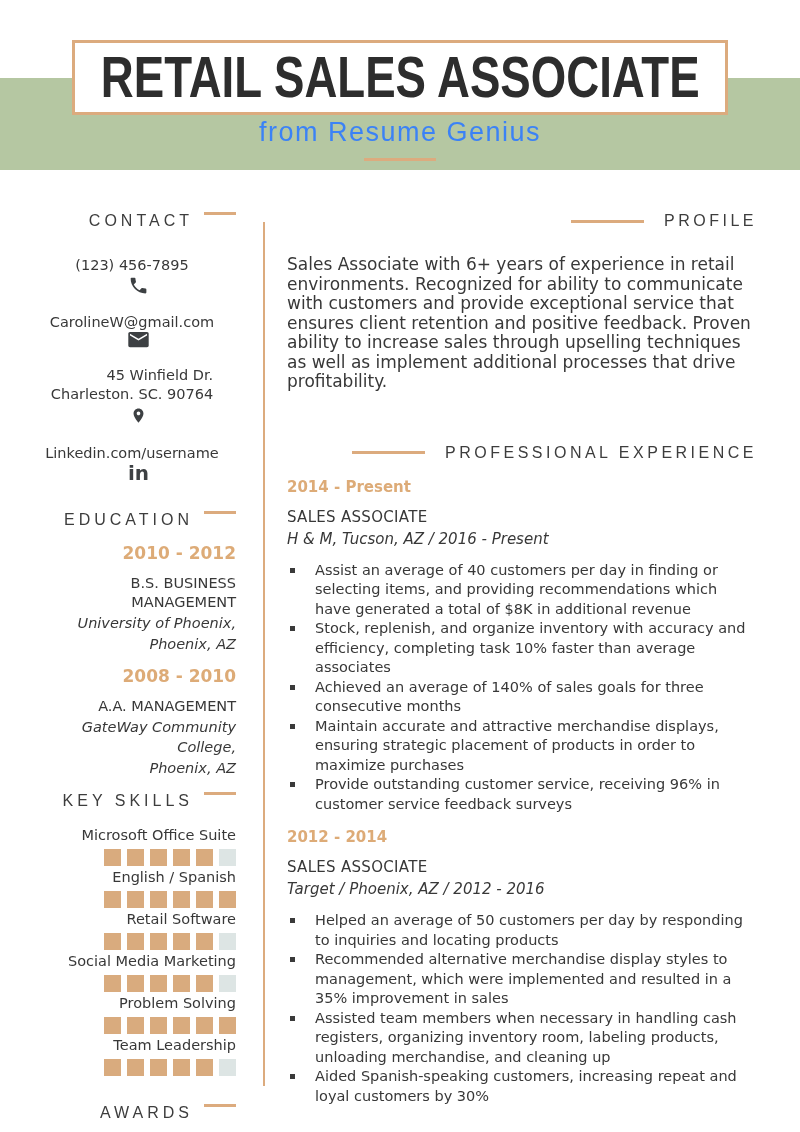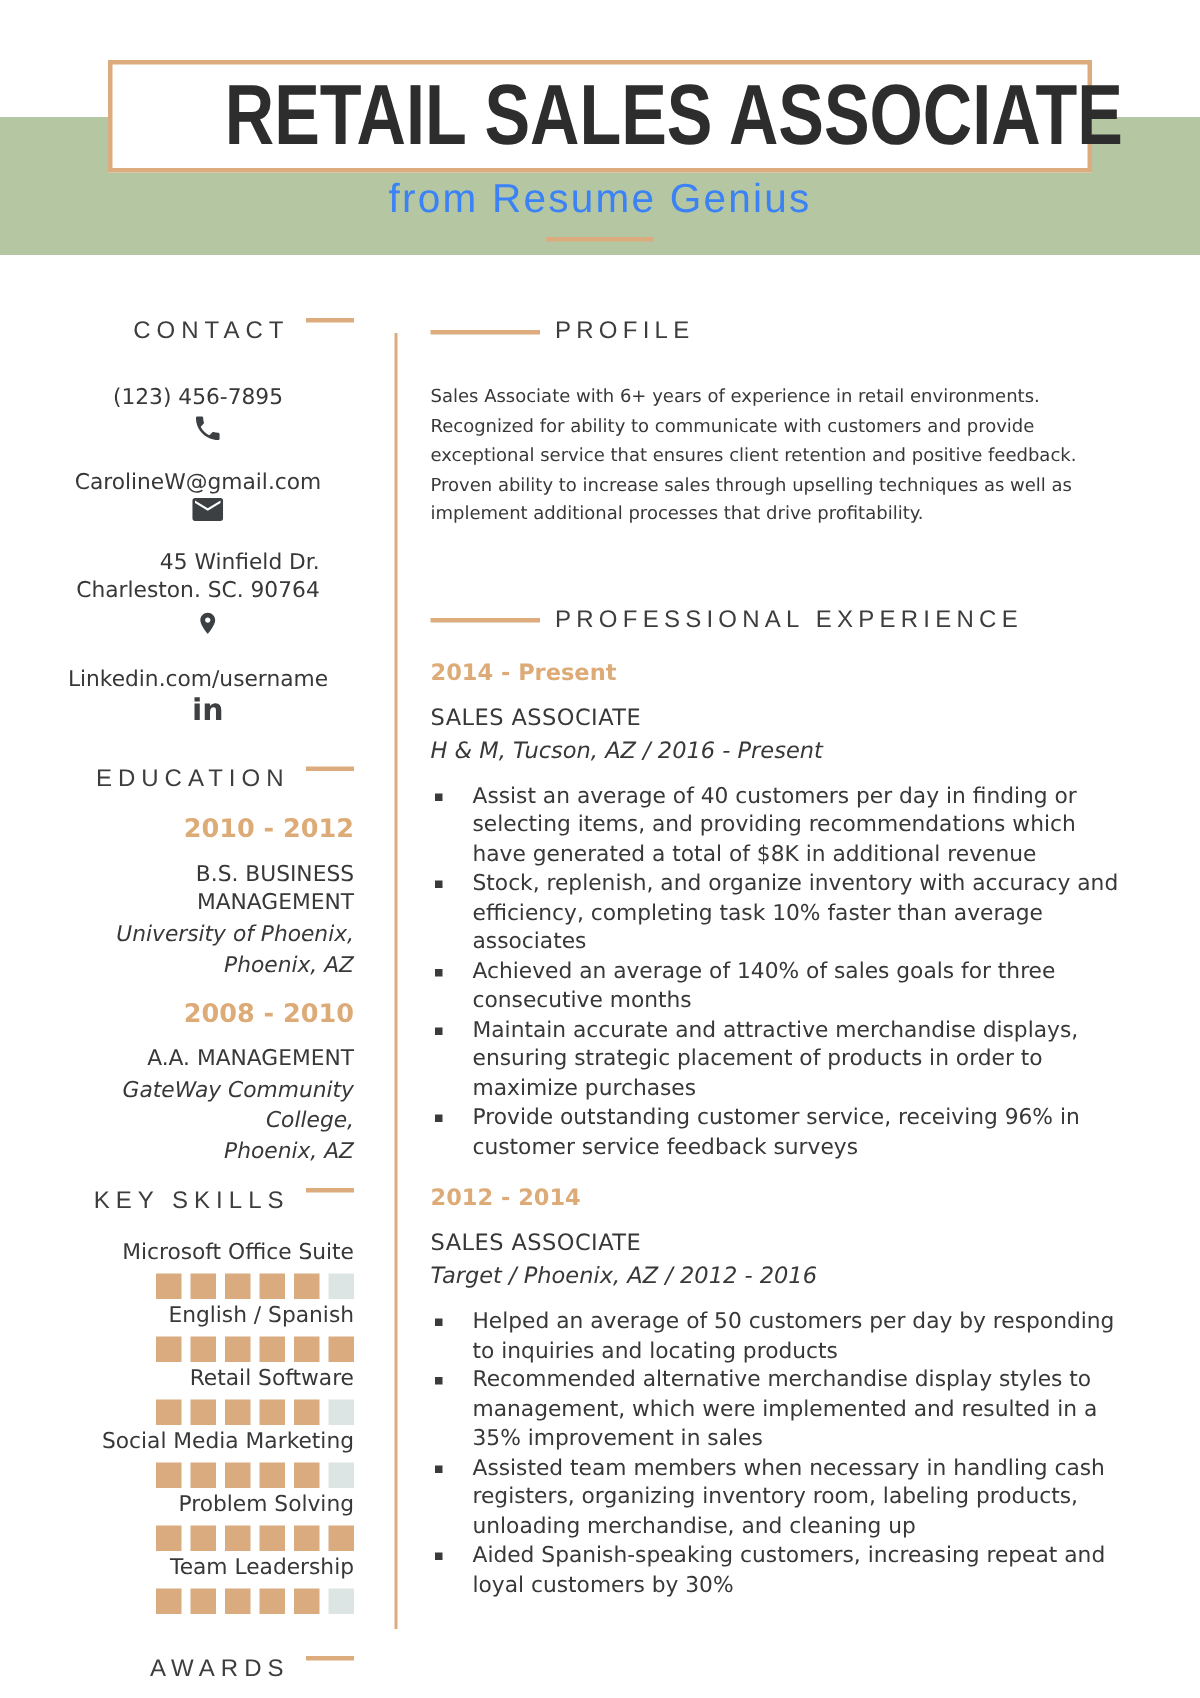--- a/index.html
+++ b/index.html
@@ -15,21 +15,21 @@
   html,body{margin:0;padding:0;background:#ffffff;}
   .page{
     position:relative;width:800px;height:1132px;background:#fff;overflow:hidden;
     font-family:"DejaVu Sans", sans-serif;color:var(--text-dark);
   }
   
   .green-band{position:absolute;top:78px;left:0;width:800px;height:92px;background:var(--band-green);}
   .title-box{
     position:absolute;top:40px;left:72px;width:656px;height:75px;box-sizing:border-box;
     background:#fff;border:3px solid var(--accent-tan);
-    display:flex;align-items:center;
+    display:flex;align-items:center;justify-content:center;
   }
   .title-text{
     font-family:"Liberation Sans", sans-serif;font-weight:700;font-size:57px;line-height:1;
     color:var(--title-dark);letter-spacing:0px;white-space:nowrap;
     transform:scaleX(0.80);transform-origin:center;
   }
   .subtitle{
     position:absolute;top:117px;left:0;width:800px;text-align:center;
     font-family:"Liberation Sans", sans-serif;font-size:27px;letter-spacing:1.5px;color:#3b82f6;
   }
@@ -39,21 +39,21 @@
   .left-col{width:208px;margin-left:28px;text-align:right;}
   .v-divider{width:2px;height:864px;background:var(--accent-tan);margin-left:27px;margin-top:10px;flex:none;}
   .right-col{flex:1;margin-left:22px;margin-right:43px;min-width:0;}
   
   .side-heading{
     display:flex;justify-content:flex-end;align-items:flex-start;gap:11px;
     font-family:"Liberation Sans", sans-serif;font-size:16px;letter-spacing:4px;
     color:var(--heading-dark);white-space:nowrap;
   }
   .main-heading{
-    display:flex;justify-content:flex-start;align-items:center;gap:10px;
+    display:flex;justify-content:flex-end;align-items:center;gap:20px;
     font-family:"Liberation Sans", sans-serif;font-size:16px;letter-spacing:3.5px;
     color:var(--heading-dark);white-space:nowrap;
   }
   .dash{width:32px;height:3px;background:var(--accent-tan);flex:none;}
   .dash-wide{width:73px;height:3px;background:var(--accent-tan);flex:none;}
   
   .contact-row{display:flex;justify-content:flex-end;align-items:center;margin-top:17px;flex-direction:column;}
   .contact-row.first{margin-top:26px;}
   .contact-text{font-size:14.5px;line-height:19px;color:#383838;}
   .contact-icon{width:24px;margin-left:13px;flex:none;display:flex;justify-content:center;align-items:center;color:#3d4043;}
@@ -65,21 +65,21 @@
   .degree-line{margin-top:11px;font-size:14.5px;line-height:19px;color:#383838;}
   .italic-line{font-style:italic;font-size:14.5px;line-height:20px;color:#383838;margin-top:1px;}
   
   .skill{margin-top:2px;}
   .skill-label{font-size:14.5px;line-height:19px;margin-top:1px;color:#383838;}
   .skill-squares{display:flex;justify-content:flex-end;gap:6px;margin-top:4px;margin-bottom:1px;}
   .sq{width:17px;height:17px;flex:none;}
   .sq.filled{background:var(--skill-filled);}
   .sq.empty{background:var(--skill-empty);}
   
-  .profile-text{margin-top:25px;font-size:12px;line-height:19.5px;max-width:466px;color:#383838;}
+  .profile-text{margin-top:25px;font-size:17px;line-height:19.5px;max-width:466px;color:#383838;}
   .exp-heading{margin-top:52px;}
   .job-dates{margin-top:16px;font-size:15px;font-weight:700;color:var(--date-tan);}
   .job-title{margin-top:12px;font-size:15px;line-height:19px;letter-spacing:0.3px;color:#383838;}
   .job-meta{font-style:italic;font-size:15px;line-height:20px;margin-top:2px;color:#383838;}
   ul.bullets{list-style:none;margin:12px 0 0 0;padding:0;max-width:470px;}
   ul.bullets li{position:relative;padding-left:28px;font-size:14.5px;line-height:19.5px;color:#383838;}
   ul.bullets li::before{content:"";position:absolute;left:3px;top:7px;width:5px;height:5px;background:#3a3a3a;}
 </style>
 </head>
 <body>

